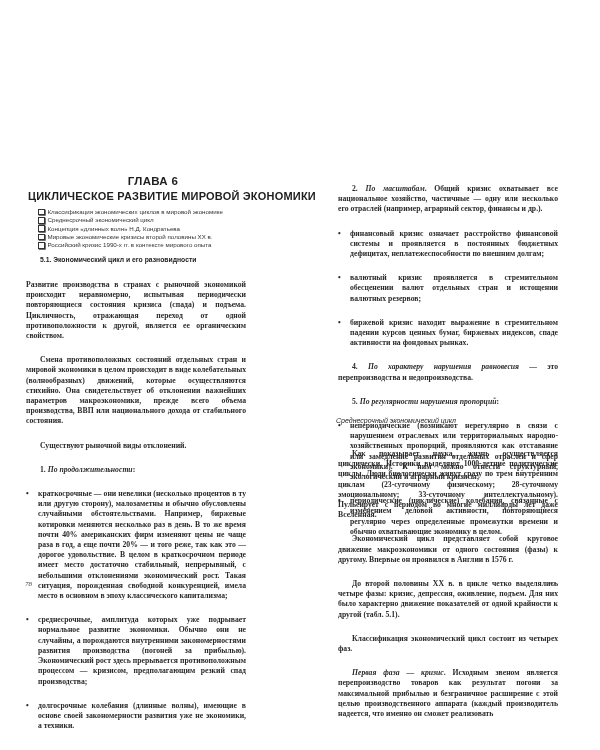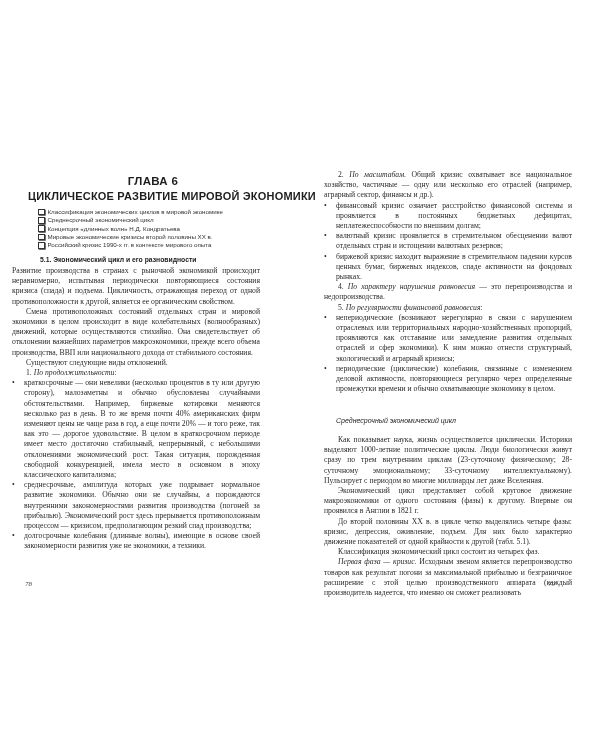--- a/index.html
+++ b/index.html
@@ -16,21 +16,21 @@
     .chapter-title { font-family: "Liberation Sans", sans-serif; font-weight: bold; font-size: 11px; letter-spacing: 0.2px; line-height: 15px; color: #1e1e1e; white-space: nowrap; }
 
     .toc { position: absolute; top: 208px; left: 38px; width: 240px; list-style: none; margin: 0; padding: 0; }
     .toc li { font-family: "Liberation Sans", sans-serif; font-size: 6.2px; line-height: 8.3px; color: #333; white-space: nowrap; display: flex; align-items: center; }
     .toc .box { display: inline-block; width: 4.5px; height: 4.5px; border: 0.8px solid #333; margin-right: 3px; box-shadow: 0.7px 0.7px 0 #333; flex: none; }
 
     .sec-head { position: absolute; left: 40px; top: 256px; font-family: "Liberation Sans", sans-serif; font-weight: bold; font-size: 6.8px; color: #222; white-space: nowrap; }
     .sub-head { position: absolute; left: 336px; top: 417px; font-family: "Liberation Sans", sans-serif; font-style: italic; font-size: 7px; color: #222; white-space: nowrap; }
 
     .text { position: absolute; font-family: "Liberation Serif", serif; font-size: 7.7px; line-height: 10.2px; color: #2a2a2a; text-align: justify; }
-    .text p { margin: 0; }
+    .text p { margin: 14px; font-weight: bold; }
     .text .ind { text-indent: 14px; }
     .text .bul { position: relative; padding-left: 12px; }
     .text .bul::before { content: "•"; position: absolute; left: 0; top: 0; }
     .text em { font-style: italic; }
 
     .left-text { left: 12px; top: 264px; width: 248px; }
     .right-text-1 { left: 324px; top: 170px; width: 248px; }
     .right-text-2 { left: 324px; top: 435px; width: 248px; }
 
     .pagenum { position: absolute; font-family: "Liberation Serif", serif; font-style: italic; font-size: 7px; color: #444; }
@@ -67,46 +67,46 @@
         <span class="box"></span>
         <span>Российский кризис 1990-х гг. в контексте мирового опыта</span>
       </li>
   </ul>
 
   <div class="sec-head">5.1.  Экономический цикл и его разновидности</div>
 
   <div class="text left-text" style="top:266px">
     <p>Развитие производства в странах с рыночной экономикой происходит неравномерно, испытывая периодически повторяющиеся состояния кризиса (спада) и подъема. Цикличность, отражающая переход от одной противоположности к другой, является ее органическим свойством.</p>
     <p class="ind">Смена противоположных состояний отдельных стран и мировой экономики в целом происходит в виде колебательных (волнообразных) движений, которые осуществляются стихийно. Она свидетельствует об отклонении важнейших параметров макроэкономики, прежде всего объема производства, ВВП или национального дохода от стабильного состояния.</p>
-    <p class="ind">Существуют следующие виды отклонений.</p>
+    <p class="ind">Существуют рыночной виды отклонений.</p>
     <p class="ind"><span>1. </span><em>По продолжительности</em><span>:</span></p>
     <p class="bul">краткосрочные — они невелики (несколько процентов в ту или другую сторону), малозаметны и обычно обусловлены случайными обстоятельствами. Например, биржевые котировки меняются несколько раз в день. В то же время почти 40% американских фирм изменяют цены не чаще раза в год, а еще почти 20% — и того реже, так как это — дорогое удовольствие. В целом в краткосрочном периоде имеет место достаточно стабильный, непрерывный, с небольшими отклонениями экономический рост. Такая ситуация, порожденная свободной конкуренцией, имела место в основном в эпоху классического капитализма;</p>
     <p class="bul">среднесрочные, амплитуда которых уже подрывает нормальное развитие экономики. Обычно они не случайны, а порождаются внутренними закономерностями развития производства (погоней за прибылью). Экономический рост здесь прерывается противоположным процессом — кризисом, предполагающим резкий спад производства;</p>
     <p class="bul">долгосрочные колебания (длинные волны), имеющие в основе своей закономерности развития уже не экономики, а техники.</p>
   </div>
 
   <div class="pagenum pn-left">78</div>
 </div>
 
 <div class="page right"></div>
 
 <div class="text right-text-1">
   <p class="ind"><span>2. </span><em>По масштабам</em><span>. Общий кризис охватывает все национальное хозяйство, частичные — одну или несколько его отраслей (например, аграрный сектор, финансы и др.).</span></p>
   <p class="bul">финансовый кризис означает расстройство финансовой системы и проявляется в постоянных бюджетных дефицитах, неплатежеспособности по внешним долгам;</p>
   <p class="bul">валютный кризис проявляется в стремительном обесценении валют отдельных стран и истощении валютных резервов;</p>
   <p class="bul">биржевой кризис находит выражение в стремительном падении курсов ценных бумаг, биржевых индексов, спаде активности на фондовых рынках.</p>
   <p class="ind"><span>4. </span><em>По характеру нарушения равновесия</em><span> — это перепроизводства и недопроизводства.</span></p>
-  <p class="ind"><span>5. </span><em>По регулярности финансовой равновесия</em><span>:</span></p>
+  <p class="ind"><span>5. </span><em>По регулярности нарушения пропорций</em><span>:</span></p>
   <p class="bul">непериодические (возникают нерегулярно в связи с нарушением отраслевых или территориальных народно-хозяйственных пропорций, проявляются как отставание или замедление развития отдельных отраслей и сфер экономики). К ним можно отнести структурный, экологический и аграрный кризисы;</p>
   <p class="bul">периодические (циклические) колебания, связанные с изменением деловой активности, повторяющиеся регулярно через определенные промежутки времени и обычно охватывающие экономику в целом.</p>
 </div>
 
 <div class="sub-head">Среднесрочный экономический цикл</div>
 
 <div class="text right-text-2">
   <p class="ind">Как показывает наука, жизнь осуществляется циклически. Историки выделяют 1000-летние политические циклы. Люди биологически живут сразу по трем внутренним циклам (23-суточному физическому; 28-суточному эмоциональному; 33-суточному интеллектуальному). Пульсирует с периодом во многие миллиарды лет даже Вселенная.</p>
-  <p class="ind">Экономический цикл представляет собой круговое движение макроэкономики от одного состояния (фазы) к другому. Впервые он проявился в Англии в 1821 г.</p>
+  <p class="ind">Экономический цикл представляет собой круговое движение макроэкономики от одного состояния (фазы) к другому. Впервые он проявился в Англии в 1576 г.</p>
   <p class="ind">До второй половины XX в. в цикле четко выделялись четыре фазы: кризис, депрессия, оживление, подъем. Для них было характерно движение показателей от одной крайности к другой (табл. 5.1).</p>
   <p class="ind">Классификация экономический цикл состоит из четырех фаз.</p>
   <p class="ind"><em>Первая фаза — кризис</em><span>. Исходным звеном является перепроизводство товаров как результат погони за максимальной прибылью и безграничное расширение с этой целью производственного аппарата (каждый производитель надеется, что именно он сможет реализовать</span></p>
 </div>
 
 <div class="pagenum pn-right">79</div>
 
 </body></html>

